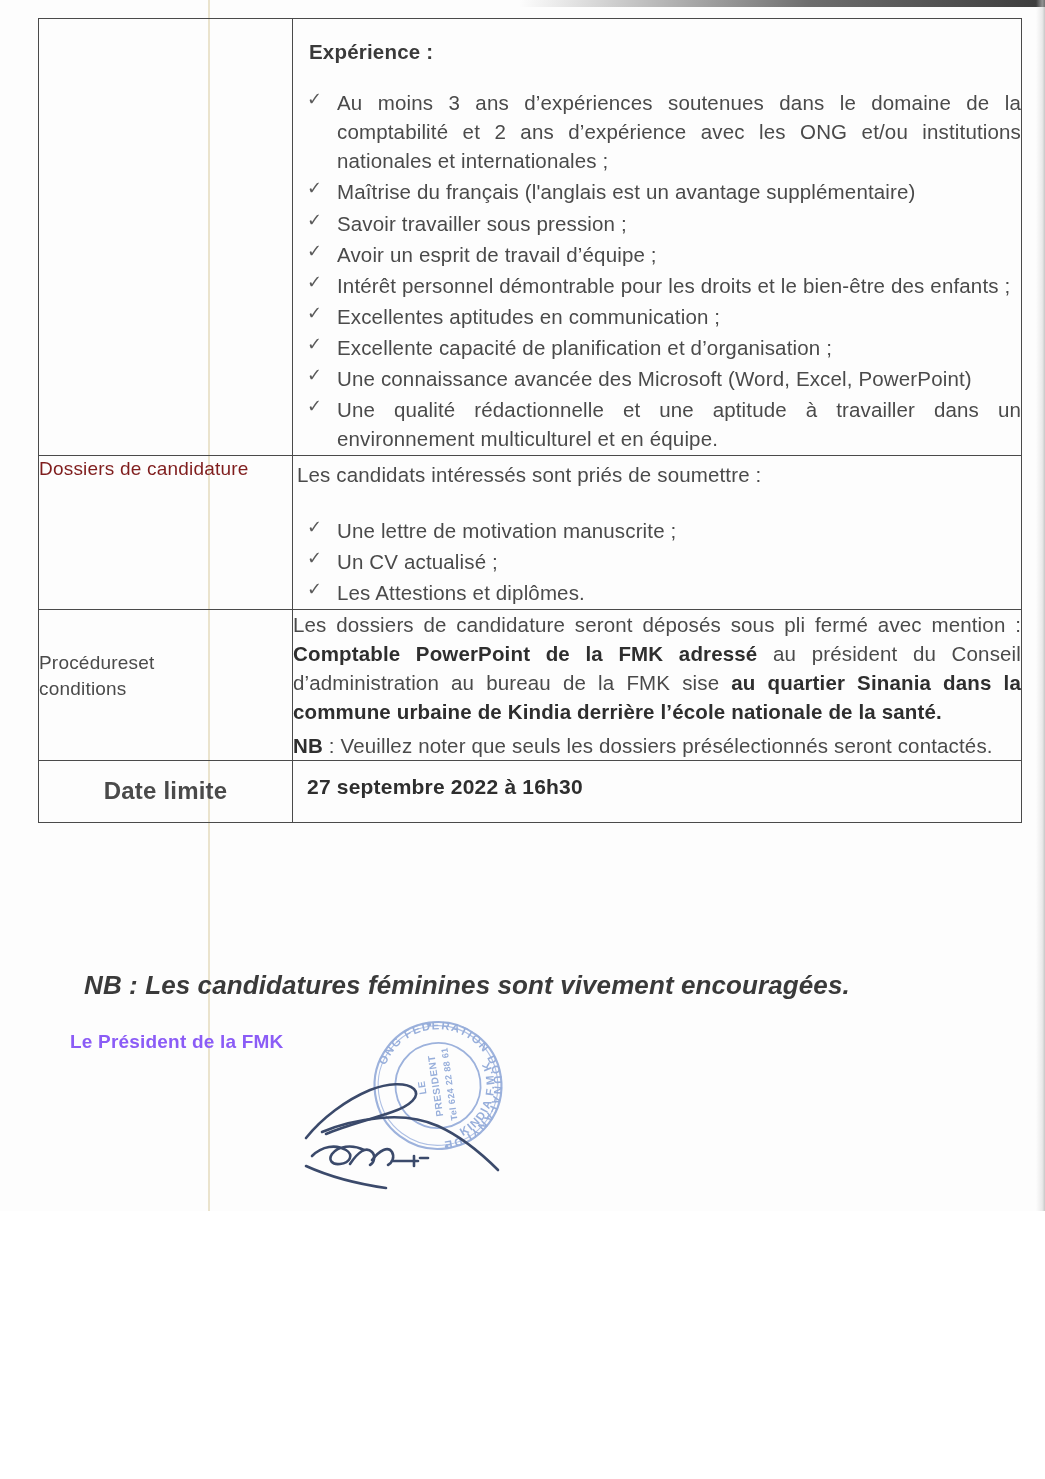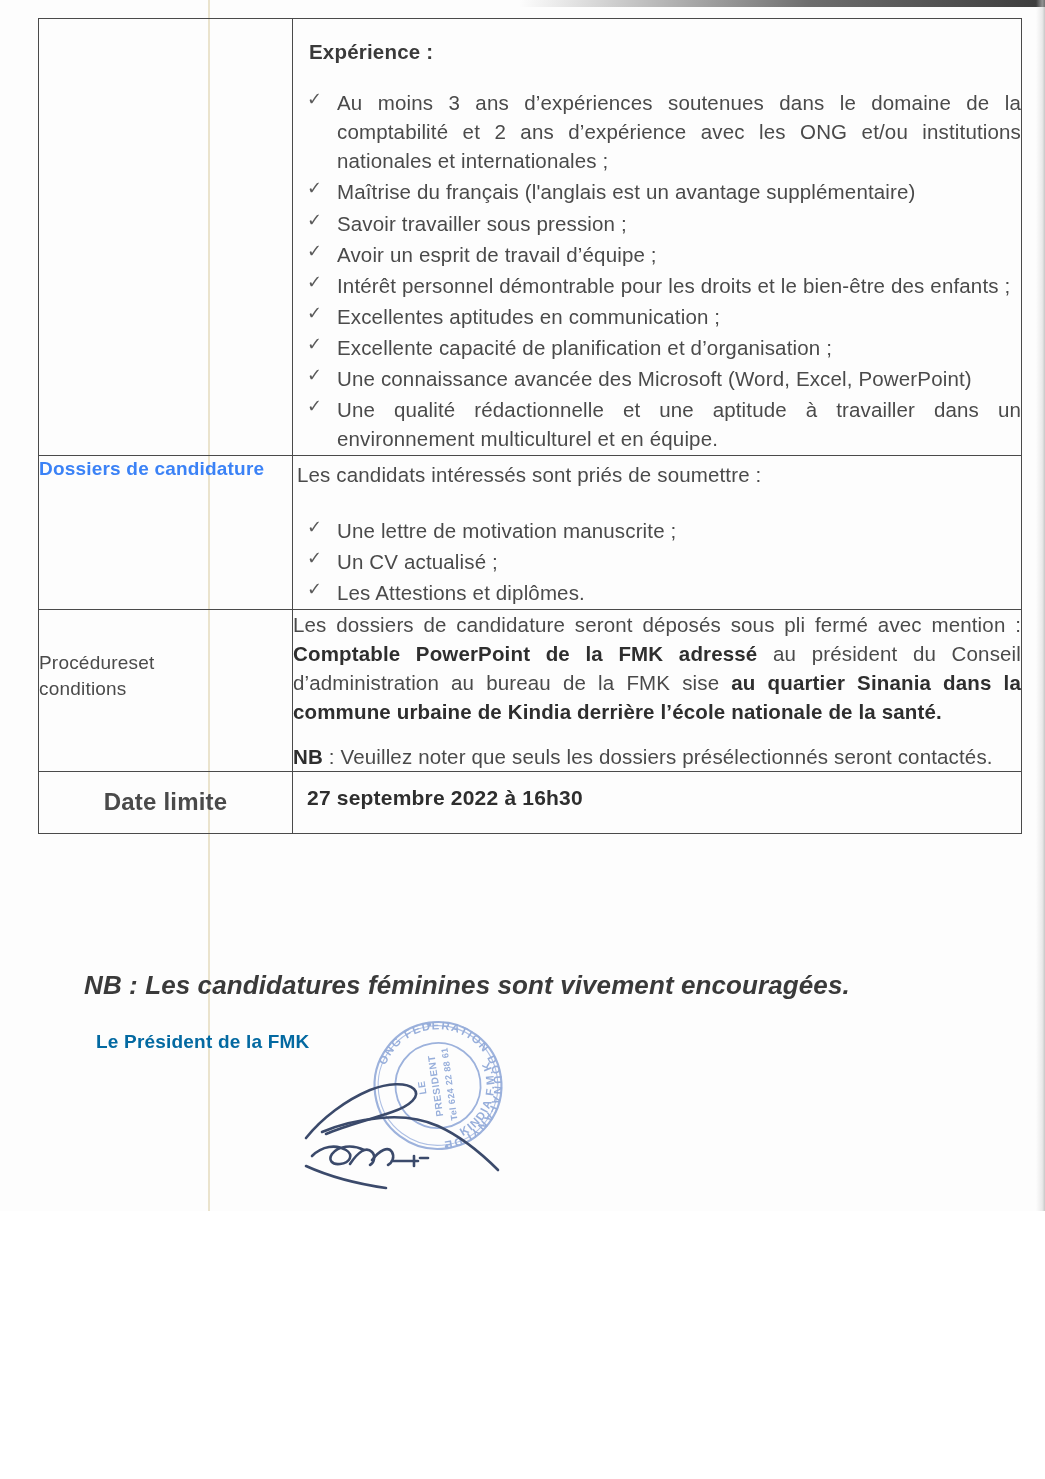--- a/index.html
+++ b/index.html
@@ -72,21 +72,21 @@
   .col-label { width: 254px; }
   .col-body  { width: 729px; }
 
   .label-cell {
     padding: 10px 14px 10px 14px;
     font-size: 19px;
     line-height: 1.35;
     letter-spacing: .2px;
     color: #4a4a4a;
   }
-  .label-cell.bold { font-weight: bold; color: #3b82f6; }
+  .label-cell.bold { font-weight: normal; color: #7f1d1d; }
   .label-cell.split {
     display: flex;
     justify-content: flex-start;
     margin-top: 40px;
   }
   .label-cell.center {
     text-align: center;
     font-weight: bold;
     font-size: 24px;
     padding-top: 14px;
@@ -128,21 +128,21 @@
     font-size: 18px;
     color: #5a5a5a;
   }
   ul.checks.nojustify li { text-align: left; }
 
   .para {
     text-align: justify;
     letter-spacing: .15px;
     margin: 0;
   }
-  .para + .para { margin-top: 16px; }
+  .para + .para { margin-top: 5px; }
   .para b { color: #2e2e2e; }
   .para-intro { letter-spacing: .15px; margin: 4px 0 0 4px; }
 
   .date-value {
     font-weight: bold;
     font-size: 21px;
     color: #2e2e2e;
     padding: 14px 0 14px 14px;
     letter-spacing: .2px;
   }
@@ -153,25 +153,25 @@
     left: 84px;
     top: 970px;
     font-size: 26px;
     font-weight: bold;
     font-style: italic;
     color: #3a3a3a;
     letter-spacing: .1px;
   }
   .signature-label {
     position: absolute;
-    left: 96px;
+    left: 70px;
     top: 1031px;
     font-size: 19px;
     font-weight: bold;
-    color: #0369a1;
+    color: #8b5cf6;
     letter-spacing: .2px;
   }
 
   
   .stamp {
     position: absolute;
     left: 358px;
     top: 1013px;
     width: 160px;
     height: 145px;

